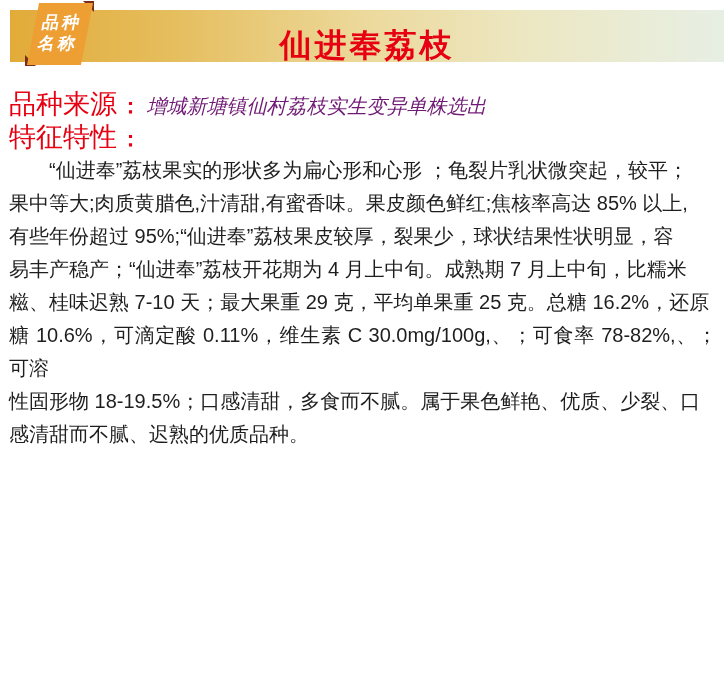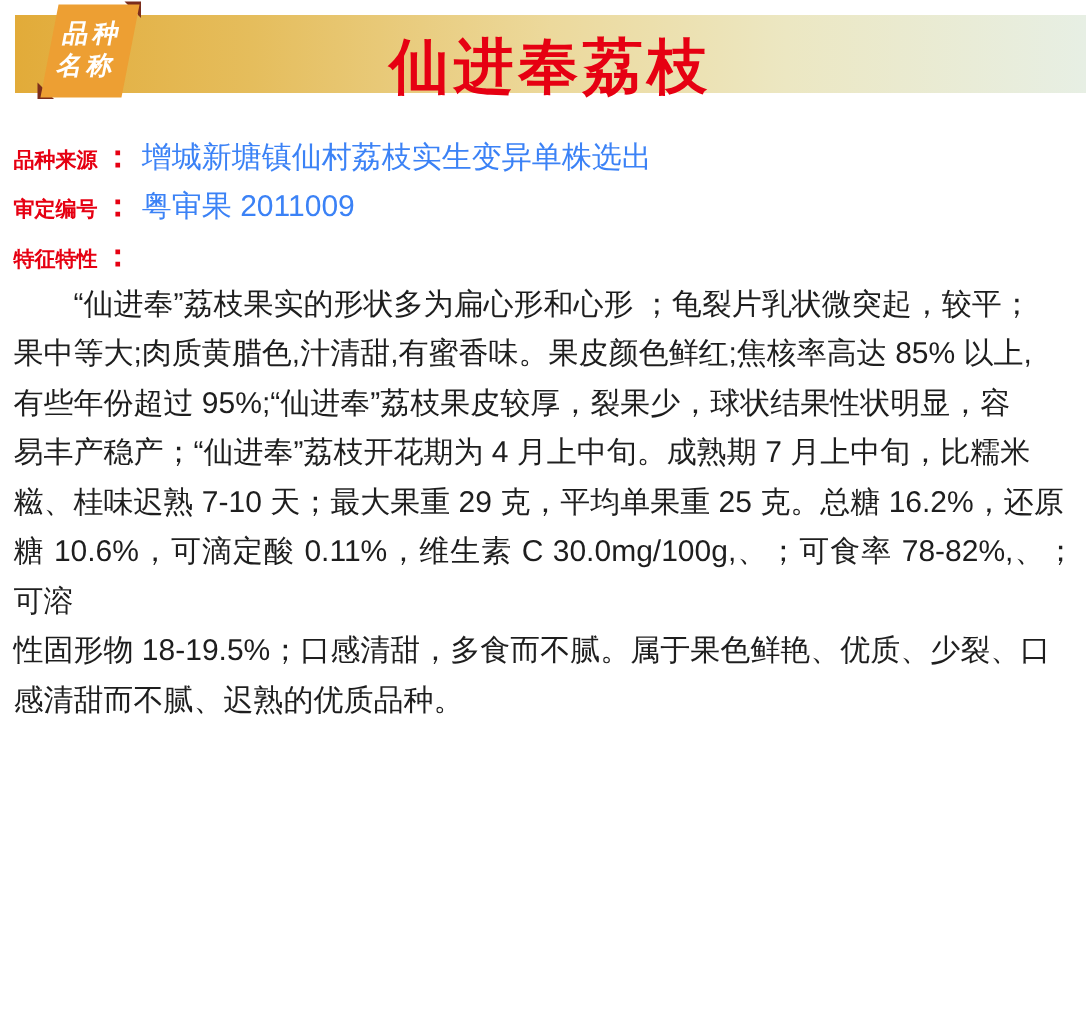--- a/index.html
+++ b/index.html
@@ -12,21 +12,21 @@
   }
 
   
   .header-bar {
     position:absolute; left:10px; top:10px; right:0; height:52px;
     background:linear-gradient(90deg,#e2ab39 0%,#e5bd5c 22%,#ecd99c 50%,#ece7c2 72%,#e7efe4 100%);
   }
   .header-title {
     position:absolute; left:0; top:8px; width:100%; height:54px;
     line-height:54px; text-align:center;
-    font-size:40px; font-weight:bold; color:#e60012; letter-spacing:3px;
+    font-size:32px; font-weight:bold; color:#e60012; letter-spacing:3px;
   }
   .fold { position:absolute; width:0; height:0; }
   .fold-tr { left:83px; top:1px; border-top:11px solid #7b2d1c; border-left:11px solid transparent; }
   .fold-bl { left:25px; top:55px; border-bottom:11px solid #7b2d1c; border-right:11px solid transparent; }
   .badge {
     position:absolute; left:33px; top:3px; width:54px; height:62px;
     background:#ed9f33; transform:skewX(-11deg);
   }
   .badge-text {
     padding-top:9px; text-align:center;
@@ -34,24 +34,24 @@
     line-height:21px; letter-spacing:3px;
   }
 
   
   .content {
     position:absolute; left:9px; right:7px; top:88px;
     font-size:20px; line-height:33px; color:#1e1e1e;
   }
   .row { height:33px; }
   .h-label {
-    color:#e60012; font-weight:bold; font-size:14px;
+    color:#e60012; font-weight:normal; font-size:27px;
   }
   .h-sep { color:#e60012; font-weight:bold; font-size:21px; margin-left:3px; }
-  .inline-value { color:#3b82f6; }
+  .inline-value { color:#701a75;font-style:italic; }
   .para {
     white-space:pre-line;
     text-align:justify;
   }
 </style>
 </head>
 <body>
 
 <div class="page">
 
@@ -70,24 +70,20 @@
 
   <div class="content">
 
     <div class="row">
       <span class="h-label">品种来源</span><span class="h-sep">：</span>
       <span class="inline-value">增城新塘镇仙村荔枝实生变异单株选出</span>
     </div>
 
 
 
-    <div class="row">
-      <span class="h-label">审定编号</span><span class="h-sep">：</span>
-      <span class="inline-value">粤审果 2011009</span>
-    </div>
 
     <div class="row">
       <span class="h-label">特征特性</span><span class="h-sep">：</span>
     </div>
 
     <div class="para">　　“仙进奉”荔枝果实的形状多为扁心形和心形 ；龟裂片乳状微突起，较平；
 果中等大;肉质黄腊色,汁清甜,有蜜香味。果皮颜色鲜红;焦核率高达 85% 以上,
 有些年份超过 95%;“仙进奉”荔枝果皮较厚，裂果少，球状结果性状明显，容
 易丰产稳产；“仙进奉”荔枝开花期为 4 月上中旬。成熟期 7 月上中旬，比糯米
 糍、桂味迟熟 7-10 天；最大果重 29 克，平均单果重 25 克。总糖 16.2%，还原

